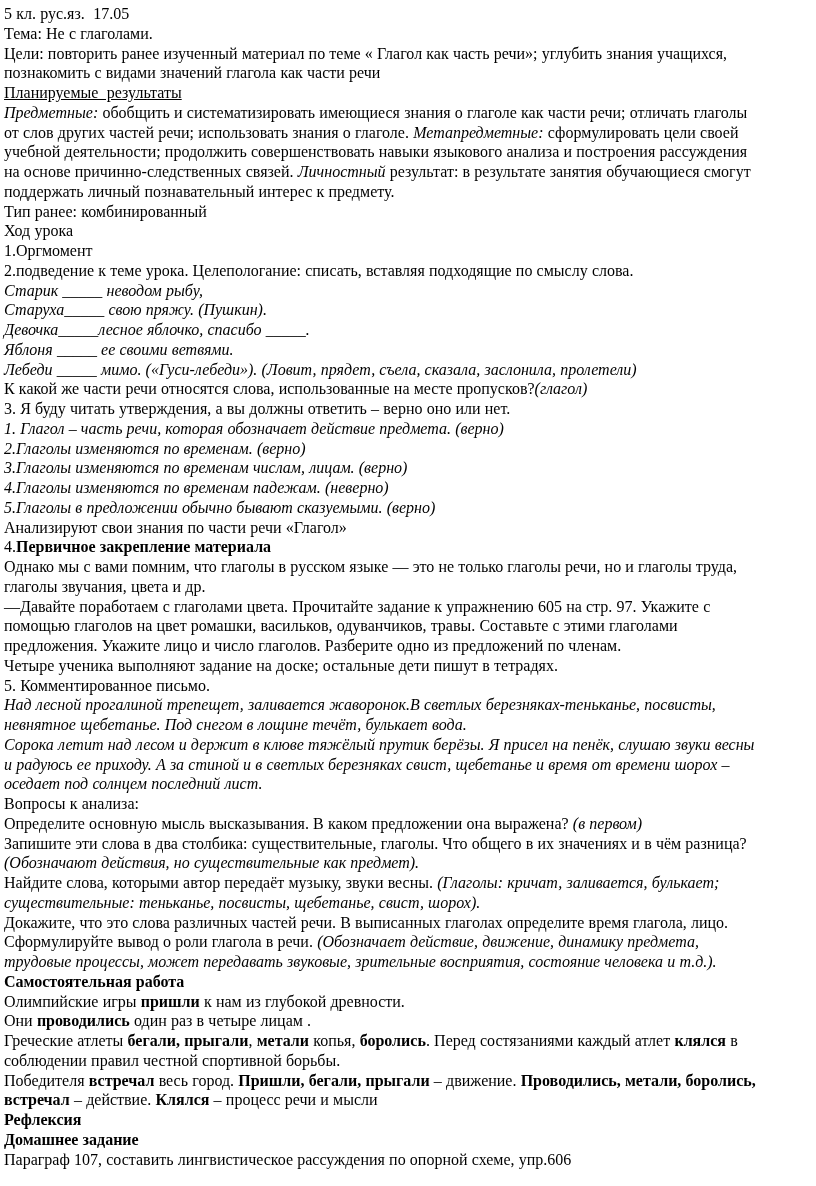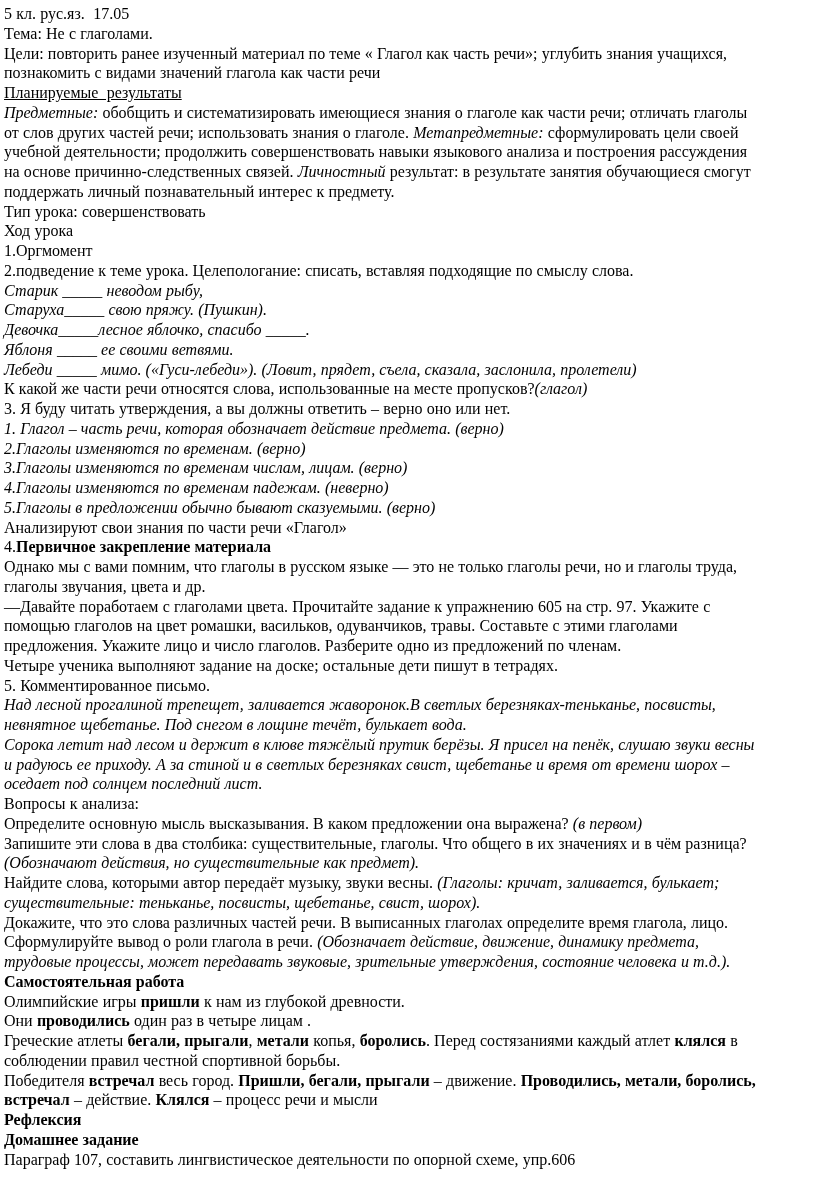--- a/index.html
+++ b/index.html
@@ -38,21 +38,21 @@
 </head>
 <body>
 
 <div class="page">
   <div id="doc">
       <p class="para"><span class="seg-r">5 кл. рус.яз.  17.05</span></p>
       <p class="para"><span class="seg-r">Тема: Не с глаголами.</span></p>
       <p class="para"><span class="seg-r">Цели: повторить ранее изученный материал по теме « Глагол как часть речи»; углубить знания учащихся, познакомить с видами значений глагола как части речи</span></p>
       <p class="para"><span class="seg-u">Планируемые  результаты</span></p>
       <p class="para"><span class="seg-i">Предметные: </span><span class="seg-r">обобщить и систематизировать имеющиеся знания о глаголе как части речи; отличать глаголы от слов других частей речи; использовать знания о глаголе. </span><span class="seg-i">Метапредметные: </span><span class="seg-r">сформулировать цели своей учебной деятельности; продолжить совершенствовать навыки языкового анализа и построения рассуждения на основе причинно-следственных связей. </span><span class="seg-i">Личностный </span><span class="seg-r">результат: в результате занятия обучающиеся смогут поддержать личный познавательный интерес к предмету.</span></p>
-      <p class="para"><span class="seg-r">Тип урока: совершенствовать</span></p>
+      <p class="para"><span class="seg-r">Тип ранее: комбинированный</span></p>
       <p class="para"><span class="seg-r">Ход урока</span></p>
       <p class="para"><span class="seg-r">1.Оргмомент</span></p>
       <p class="para"><span class="seg-r">2.подведение к теме урока. Целепологание: списать, вставляя подходящие по смыслу слова.</span></p>
       <p class="para"><span class="seg-i">Старик _____ неводом рыбу,</span></p>
       <p class="para"><span class="seg-i">Старуха_____ свою пряжу. (Пушкин).</span></p>
       <p class="para"><span class="seg-i">Девочка_____лесное яблочко, спасибо _____.</span></p>
       <p class="para"><span class="seg-i">Яблоня _____ ее своими ветвями.</span></p>
       <p class="para"><span class="seg-i">Лебеди _____ мимо. («Гуси-лебеди»). (Ловит, прядет, съела, сказала, заслонила, пролетели)</span></p>
       <p class="para"><span class="seg-r">К какой же части речи относятся слова, использованные на месте пропусков?</span><span class="seg-i">(глагол)</span></p>
       <p class="para"><span class="seg-r">3. Я буду читать утверждения, а вы должны ответить – верно оно или нет.</span></p>
@@ -67,23 +67,23 @@
       <p class="para"><span class="seg-r">—Давайте поработаем с глаголами цвета. Прочитайте задание к упражнению 605 на стр. 97. Укажите с помощью глаголов на цвет ромашки, васильков, одуванчиков, травы. Составьте с этими глаголами предложения. Укажите лицо и число глаголов. Разберите одно из предложений по членам.</span></p>
       <p class="para"><span class="seg-r">Четыре ученика выполняют задание на доске; остальные дети пишут в тетрадях.</span></p>
       <p class="para"><span class="seg-r">5. Комментированное письмо.</span></p>
       <p class="para"><span class="seg-i">Над лесной прогалиной трепещет, заливается жаворонок.В светлых березняках-теньканье, посвисты, невнятное щебетанье. Под снегом в лощине течёт, булькает вода.</span></p>
       <p class="para"><span class="seg-i">Сорока летит над лесом и держит в клюве тяжёлый прутик берёзы. Я присел на пенёк, слушаю звуки весны и радуюсь ее приходу. А за стиной и в светлых березняках свист, щебетанье и время от времени шорох – оседает под солнцем последний лист.</span></p>
       <p class="para"><span class="seg-r">Вопросы к анализа:</span></p>
       <p class="para"><span class="seg-r">Определите основную мысль высказывания. В каком предложении она выражена? </span><span class="seg-i">(в первом)</span></p>
       <p class="para"><span class="seg-r">Запишите эти слова в два столбика: существительные, глаголы. Что общего в их значениях и в чём разница? </span><span class="seg-i">(Обозначают действия, но существительные как предмет).</span></p>
       <p class="para"><span class="seg-r">Найдите слова, которыми автор передаёт музыку, звуки весны. </span><span class="seg-i">(Глаголы: кричат, заливается, булькает; существительные: теньканье, посвисты, щебетанье, свист, шорох).</span></p>
       <p class="para"><span class="seg-r">Докажите, что это слова различных частей речи. В выписанных глаголах определите время глагола, лицо.</span></p>
-      <p class="para"><span class="seg-r">Сформулируйте вывод о роли глагола в речи. </span><span class="seg-i">(Обозначает действие, движение, динамику предмета, трудовые процессы, может передавать звуковые, зрительные утверждения, состояние человека и т.д.).</span></p>
+      <p class="para"><span class="seg-r">Сформулируйте вывод о роли глагола в речи. </span><span class="seg-i">(Обозначает действие, движение, динамику предмета, трудовые процессы, может передавать звуковые, зрительные восприятия, состояние человека и т.д.).</span></p>
       <p class="para"><span class="seg-b">Самостоятельная работа</span></p>
       <p class="para"><span class="seg-r">Олимпийские игры </span><span class="seg-b">пришли</span><span class="seg-r"> к нам из глубокой древности.</span></p>
       <p class="para"><span class="seg-r">Они </span><span class="seg-b">проводились</span><span class="seg-r"> один раз в четыре лицам .</span></p>
       <p class="para"><span class="seg-r">Греческие атлеты </span><span class="seg-b">бегали, прыгали</span><span class="seg-r">, </span><span class="seg-b">метали</span><span class="seg-r"> копья, </span><span class="seg-b">боролись</span><span class="seg-r">. Перед состязаниями каждый атлет </span><span class="seg-b">клялся</span><span class="seg-r"> в соблюдении правил честной спортивной борьбы.</span></p>
       <p class="para"><span class="seg-r">Победителя </span><span class="seg-b">встречал</span><span class="seg-r"> весь город. </span><span class="seg-b">Пришли, бегали, прыгали</span><span class="seg-r"> – движение. </span><span class="seg-b">Проводились, метали, боролись, встречал</span><span class="seg-r"> – действие. </span><span class="seg-b">Клялся</span><span class="seg-r"> – процесс речи и мысли</span></p>
       <p class="para"><span class="seg-b">Рефлексия</span></p>
       <p class="para"><span class="seg-b">Домашнее задание</span></p>
-      <p class="para"><span class="seg-r">Параграф 107, составить лингвистическое деятельности по опорной схеме, упр.606</span></p>
+      <p class="para"><span class="seg-r">Параграф 107, составить лингвистическое рассуждения по опорной схеме, упр.606</span></p>
     </div>
 </div>
 
 </body></html>

